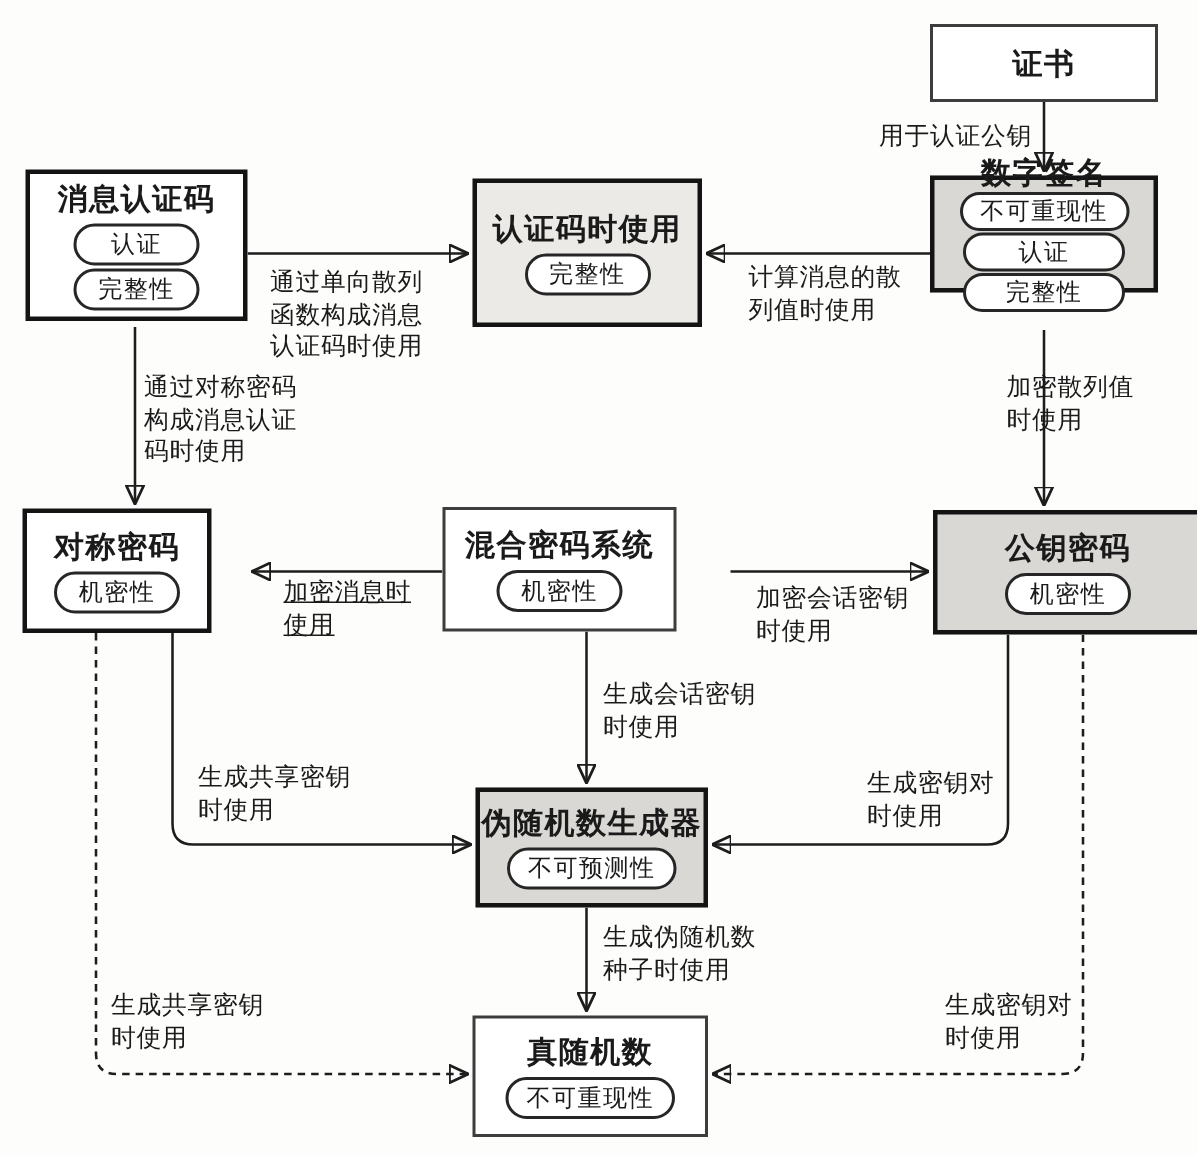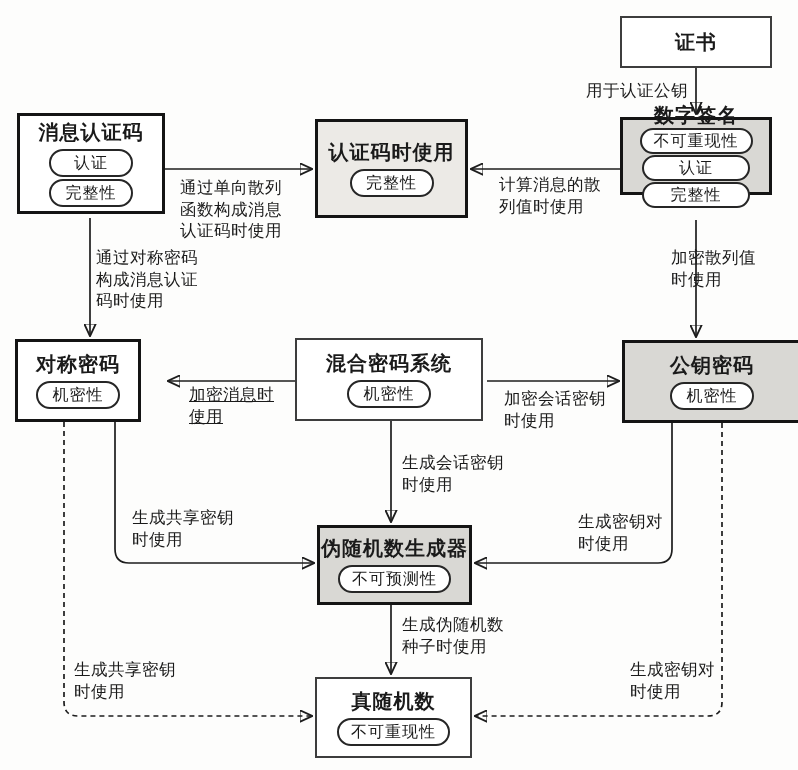--- a/index.html
+++ b/index.html
@@ -107,21 +107,21 @@
     </div>
   </div>
 
   <div class="node thick" style="left:15px;top:339px;width:126px;height:83px;">
     <div class="node-title">对称密码</div>
     <div class="badges">
       <span class="badge">机密性</span>
     </div>
   </div>
 
-  <div class="node thin" style="left:295px;top:338px;width:188px;height:83px;">
+  <div class="node thin" style="left:295px;top:338px;width:156px;height:83px;">
     <div class="node-title">混合密码系统</div>
     <div class="badges">
       <span class="badge">机密性</span>
     </div>
   </div>
 
   <div class="node thick shaded" style="left:622px;top:340px;width:180px;height:83px;align-items:center;">
     <div class="node-title">公钥密码</div>
     <div class="badges">
       <span class="badge">机密性</span>

